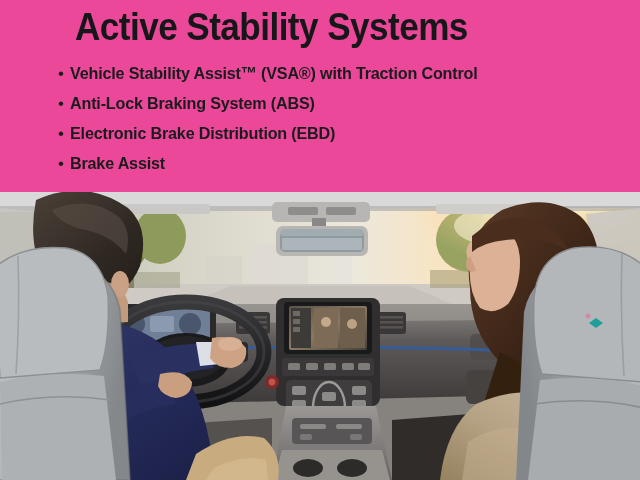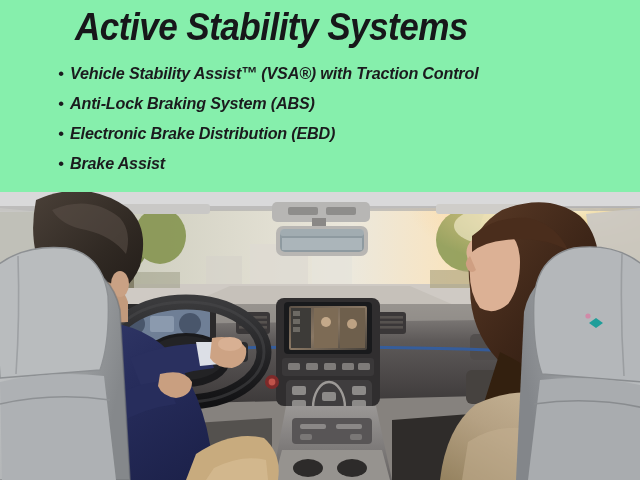--- a/index.html
+++ b/index.html
@@ -1,21 +1,21 @@
 <!DOCTYPE html>
 <html><head>
 <meta charset="utf-8">
 <style>
   html,body{margin:0;padding:0;}
   body{
     width:640px;height:480px;overflow:hidden;
     font-family:"Liberation Sans", sans-serif;
     background:#d8d8dd;
   }
-  #slide{position:relative;width:640px;height:480px;background:#86efac;overflow:hidden;font-style:italic;}
+  #slide{position:relative;width:640px;height:480px;background:#ec4899;overflow:hidden;}
 
   
   #text-area{position:absolute;left:0;top:0;width:640px;height:192px;}
 
   #title{
     position:absolute;left:75px;top:4px;
     font-size:39px;line-height:46px;font-weight:700;
     letter-spacing:-0.6px;color:#17171a;
     transform:scaleX(0.90);transform-origin:left center;
     white-space:nowrap;

